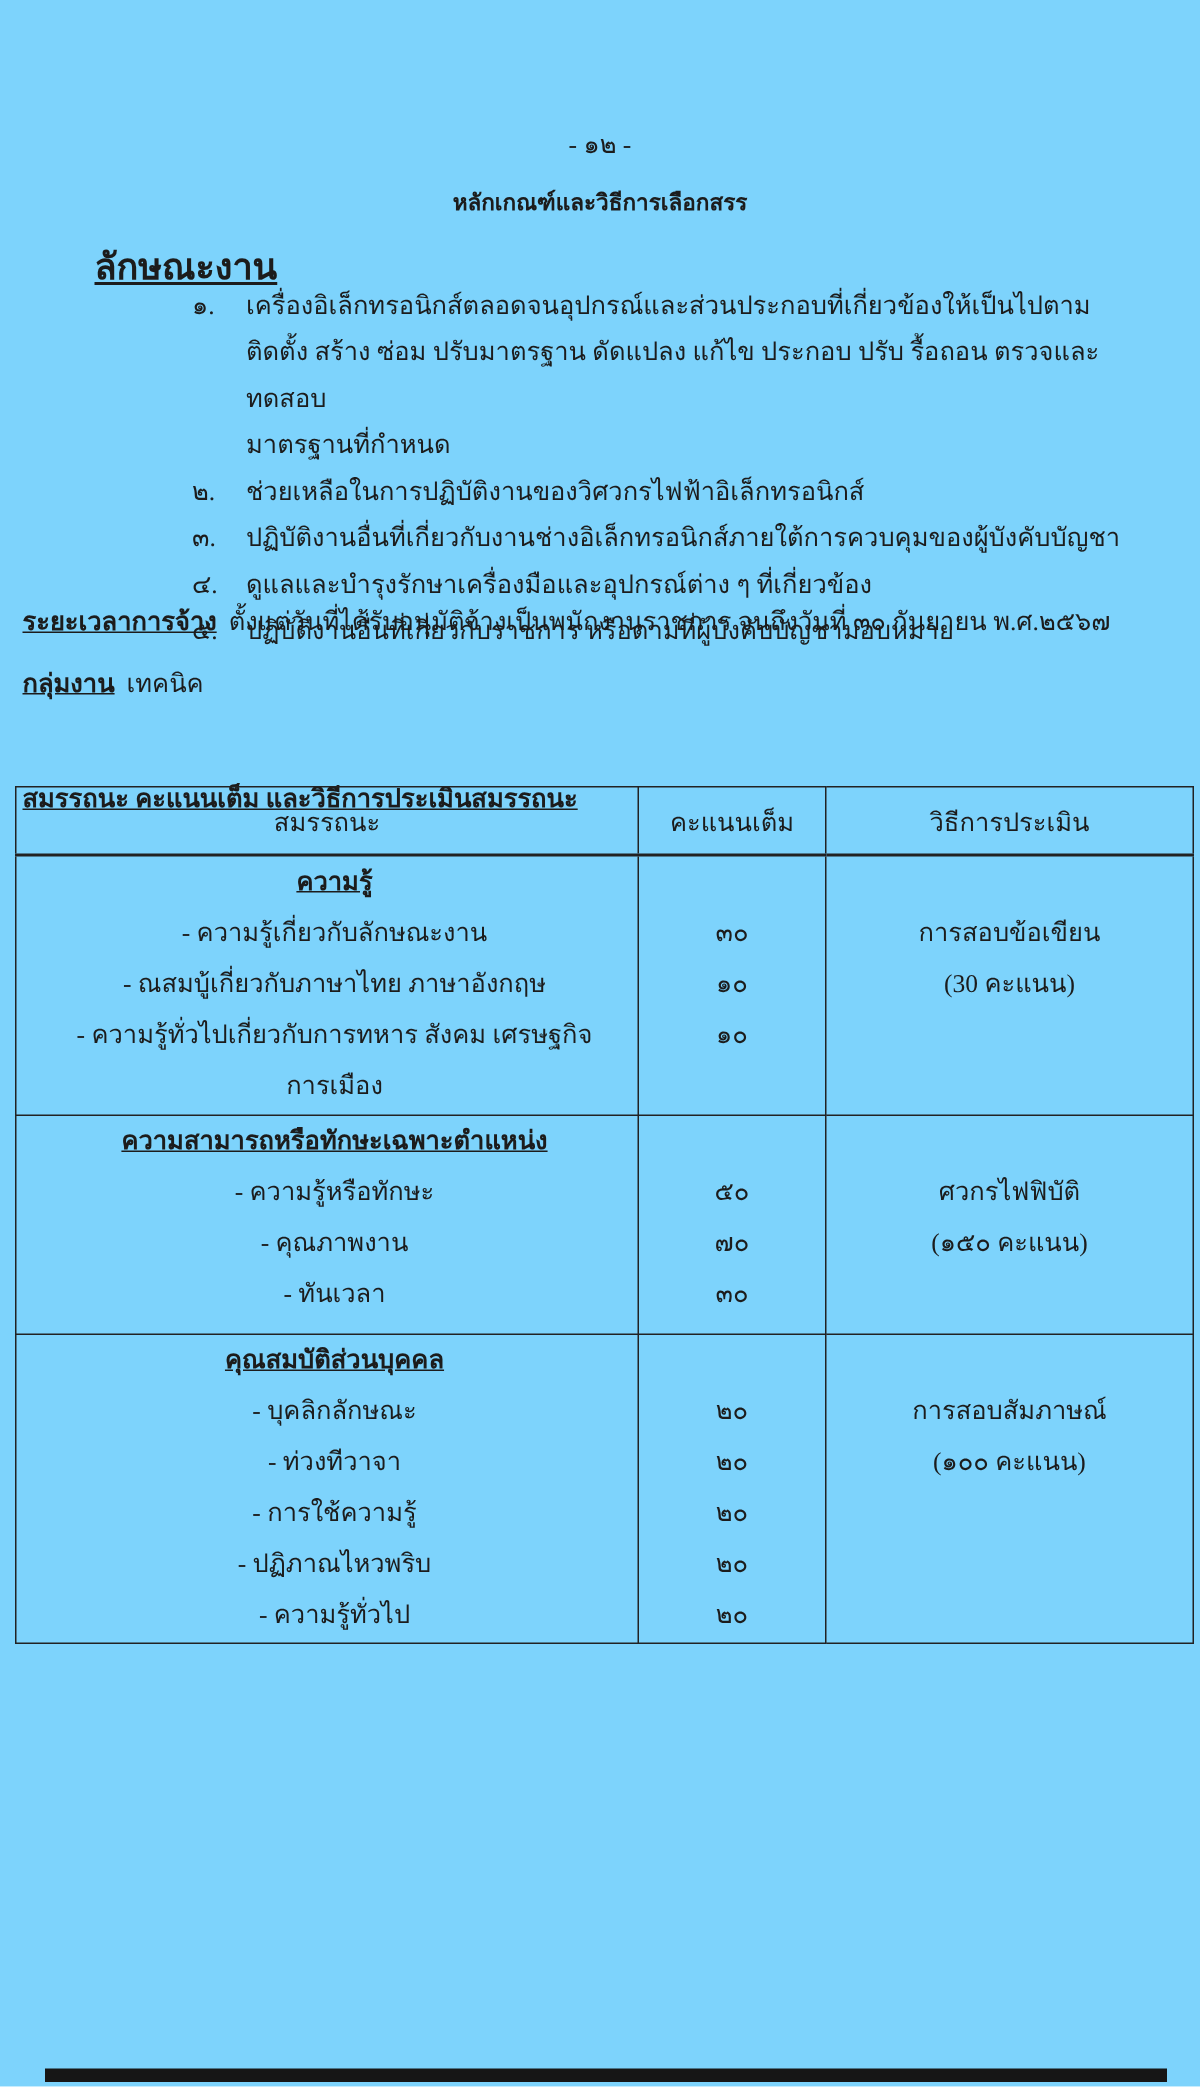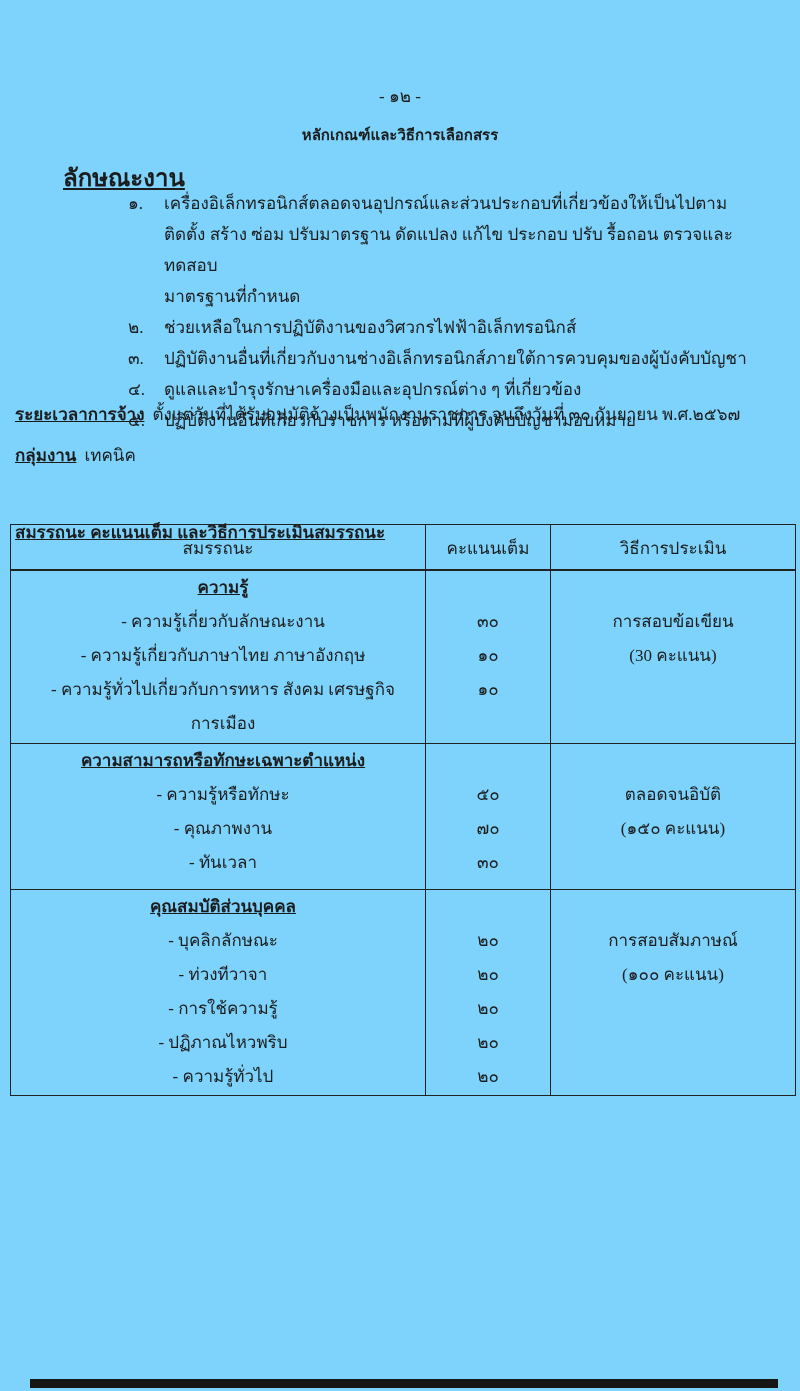--- a/index.html
+++ b/index.html
@@ -119,21 +119,21 @@
         <th>สมรรถนะ</th>
         <th>คะแนนเต็ม</th>
         <th>วิธีการประเมิน</th>
       </tr>
     </thead>
     <tbody>
       <tr class="g1">
         <td class="comp pad-g1">
           <div class="tline bu">ความรู้</div>
           <div class="tline">- ความรู้เกี่ยวกับลักษณะงาน</div>
-          <div class="tline">- ความรู้เกี่ยวกับภาษาไทย ภาษาอังกฤษ</div>
+          <div class="tline">- ณสมบู้เกี่ยวกับภาษาไทย ภาษาอังกฤษ</div>
           <div class="tline">- ความรู้ทั่วไปเกี่ยวกับการทหาร สังคม เศรษฐกิจ การเมือง</div>
         </td>
         <td class="score pad-g1">
           <div class="tline skip-title">๓๐</div>
           <div class="tline">๑๐</div>
           <div class="tline">๑๐</div>
         </td>
         <td class="method pad-g1">
           <div class="tline skip-title">การสอบข้อเขียน</div>
           <div class="tline">(30 คะแนน)</div>
@@ -145,21 +145,21 @@
           <div class="tline">- ความรู้หรือทักษะ</div>
           <div class="tline">- คุณภาพงาน</div>
           <div class="tline">- ทันเวลา</div>
         </td>
         <td class="score pad-g2">
           <div class="tline skip-title">๕๐</div>
           <div class="tline">๗๐</div>
           <div class="tline">๓๐</div>
         </td>
         <td class="method pad-g2">
-          <div class="tline skip-title">ตลอดจนอิบัติ</div>
+          <div class="tline skip-title">ศวกรไฟฟิบัติ</div>
           <div class="tline">(๑๕๐ คะแนน)</div>
         </td>
       </tr>
       <tr class="g3">
         <td class="comp pad-g3">
           <div class="tline bu">คุณสมบัติส่วนบุคคล</div>
           <div class="tline">- บุคลิกลักษณะ</div>
           <div class="tline">- ท่วงทีวาจา</div>
           <div class="tline">- การใช้ความรู้</div>
           <div class="tline">- ปฏิภาณไหวพริบ</div>

